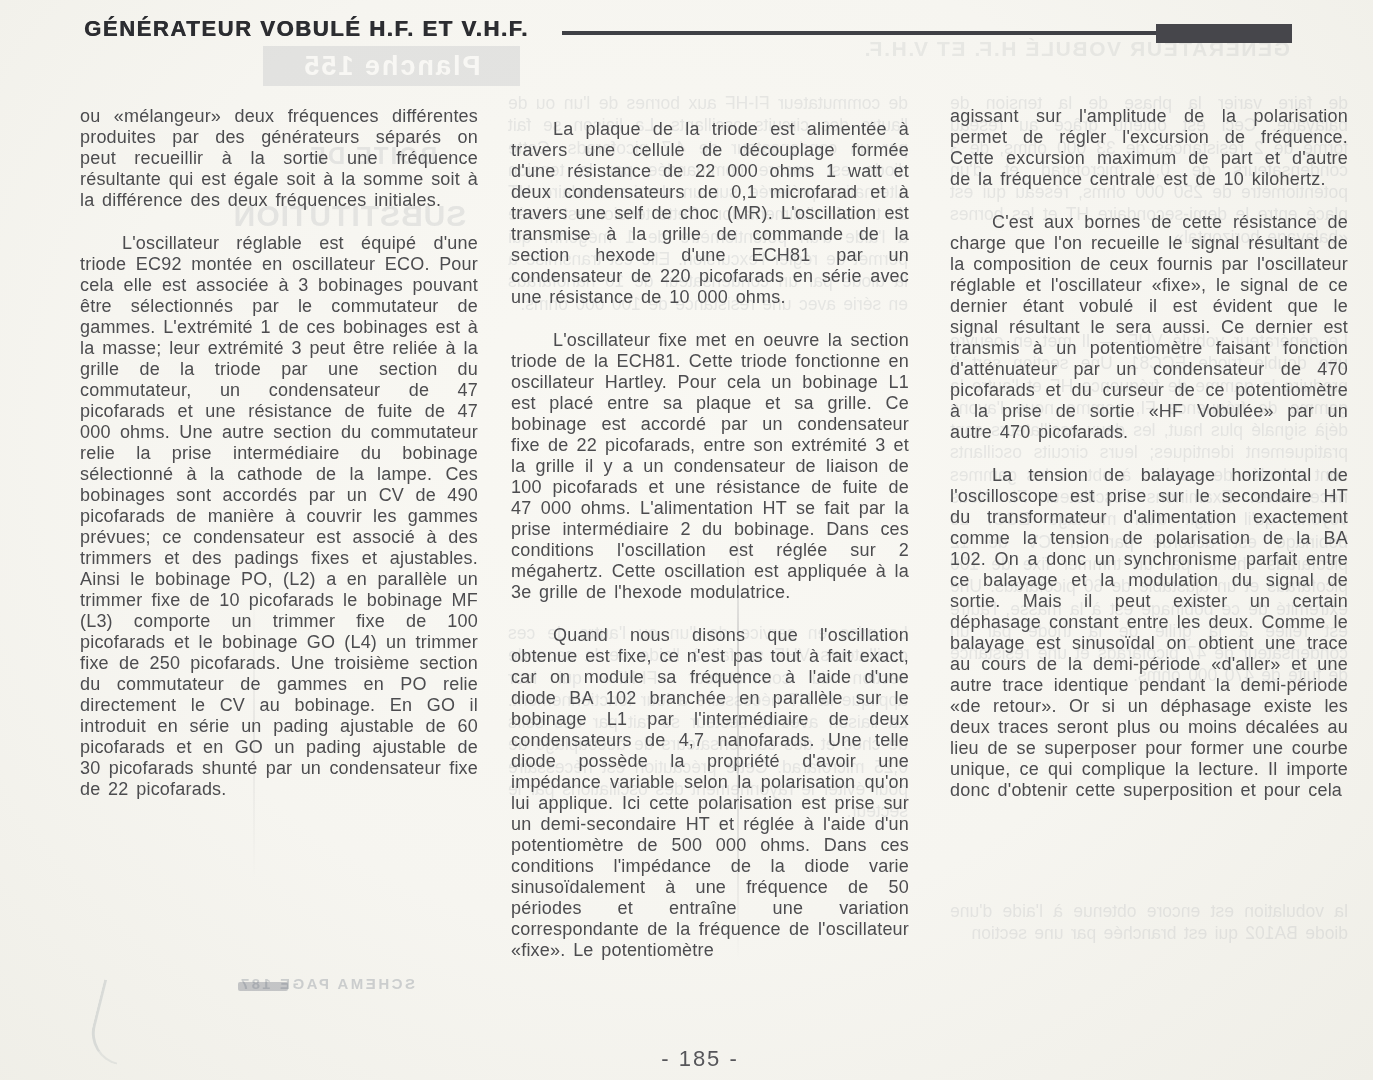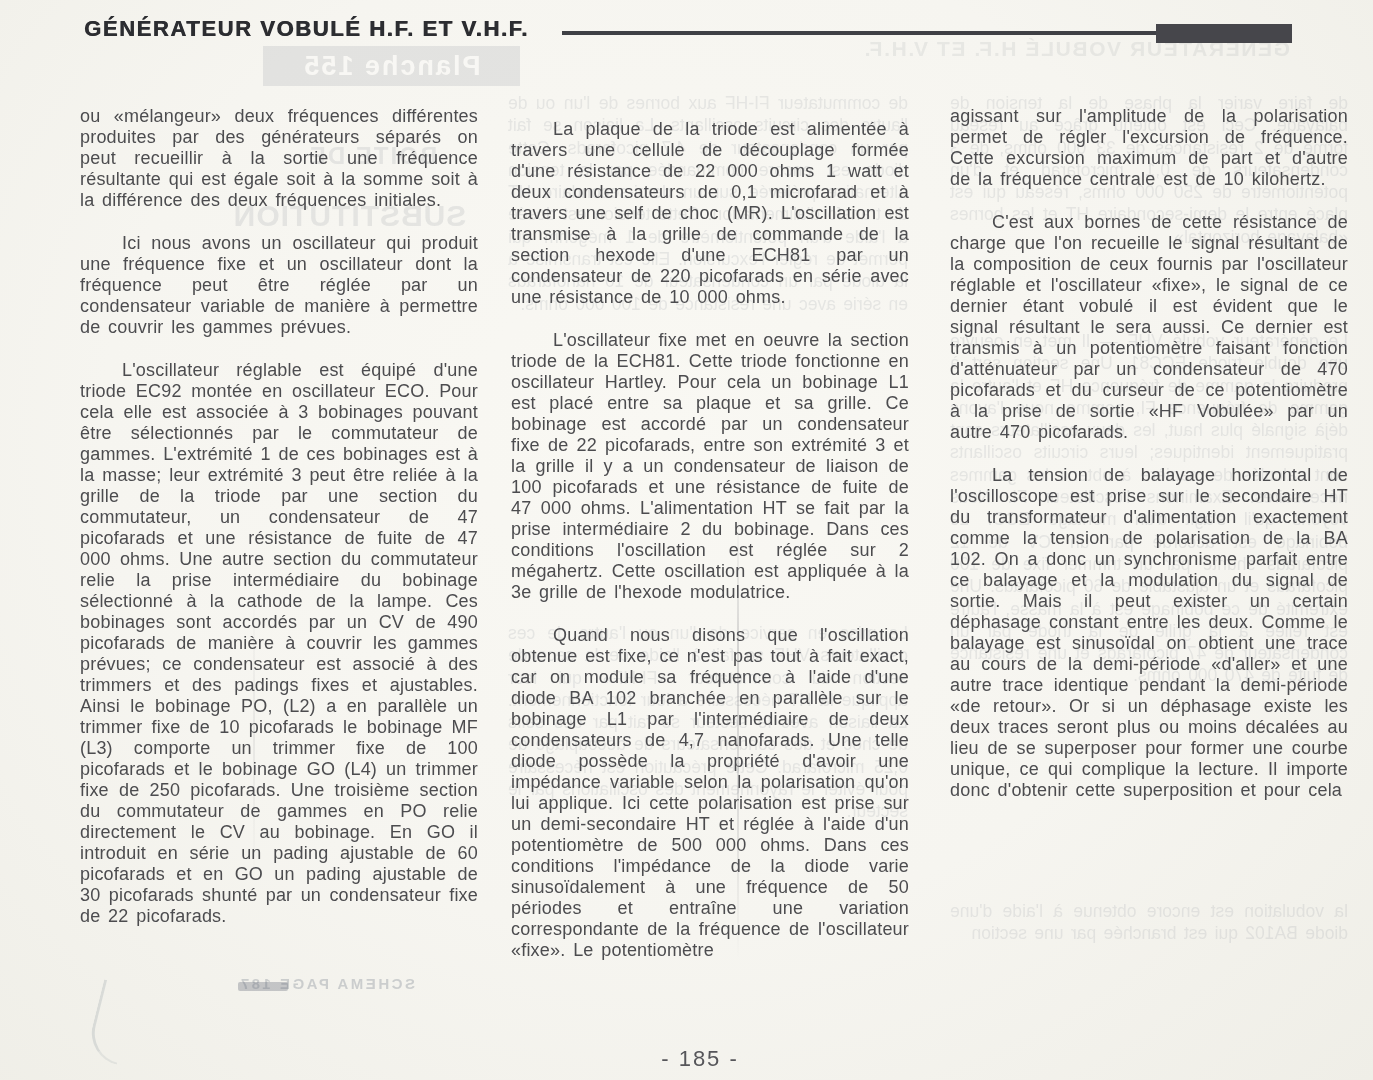--- a/index.html
+++ b/index.html
@@ -114,21 +114,20 @@
   <div class="crease-1"></div>
   <div class="crease-2"></div>
   <div class="corner-mark"></div>
 
   <h1 class="page-title">GÉNÉRATEUR VOBULÉ H.F. ET V.H.F.</h1>
   <div class="header-rule"></div>
   <div class="header-end-bar"></div>
 
   <div class="col" id="col-1">
     <p>ou «mélangeur» deux fréquences différentes produites par des générateurs séparés on peut recueillir à la sortie une fréquence résultante qui est égale soit à la somme soit à la différence des deux fréquences initiales.</p>
-    <p class="indent">Ici nous avons un oscillateur qui produit une fréquence fixe et un oscillateur dont la fréquence peut être réglée par un condensateur variable de manière à permettre de couvrir les gammes prévues.</p>
     <p class="indent">L'oscillateur réglable est équipé d'une triode EC92 montée en oscillateur ECO. Pour cela elle est associée à 3 bobinages pouvant être sélectionnés par le commutateur de gammes. L'extrémité 1 de ces bobinages est à la masse; leur extrémité 3 peut être reliée à la grille de la triode par une section du commutateur, un condensateur de 47 picofarads et une résistance de fuite de 47 000 ohms. Une autre section du commutateur relie la prise intermédiaire du bobinage sélectionné à la cathode de la lampe. Ces bobinages sont accordés par un CV de 490 picofarads de manière à couvrir les gammes prévues; ce condensateur est associé à des trimmers et des padings fixes et ajustables. Ainsi le bobinage PO, (L2) a en parallèle un trimmer fixe de 10 picofarads le bobinage MF (L3) comporte un trimmer fixe de 100 picofarads et le bobinage GO (L4) un trimmer fixe de 250 picofarads. Une troisième section du commutateur de gammes en PO relie directement le CV au bobinage. En GO il introduit en série un pading ajustable de 60 picofarads et en GO un pading ajustable de 30 picofarads shunté par un condensateur fixe de 22 picofarads.</p>
   </div>
 
   <div class="col" id="col-2">
     <p class="indent">La plaque de la triode est alimentée à travers une cellule de découplage formée d'une résistance de 22 000 ohms 1 watt et deux condensateurs de 0,1 microfarad et à travers une self de choc (MR). L'oscillation est transmise à la grille de commande de la section hexode d'une ECH81 par un condensateur de 220 picofarads en série avec une résistance de 10 000 ohms.</p>
     <p class="indent">L'oscillateur fixe met en oeuvre la section triode de la ECH81. Cette triode fonctionne en oscillateur Hartley. Pour cela un bobinage L1 est placé entre sa plaque et sa grille. Ce bobinage est accordé par un condensateur fixe de 22 picofarads, entre son extrémité 3 et la grille il y a un condensateur de liaison de 100 picofarads et une résistance de fuite de 47 000 ohms. L'alimentation HT se fait par la prise intermédiaire 2 du bobinage. Dans ces conditions l'oscillation est réglée sur 2 mégahertz. Cette oscillation est appliquée à la 3e grille de l'hexode modulatrice.</p>
     <p class="indent">Quand nous disons que l'oscillation obtenue est fixe, ce n'est pas tout à fait exact, car on module sa fréquence à l'aide d'une diode BA 102 branchée en parallèle sur le bobinage L1 par l'intermédiaire de deux condensateurs de 4,7 nanofarads. Une telle diode possède la propriété d'avoir une impédance variable selon la polarisation qu'on lui applique. Ici cette polarisation est prise sur un demi-secondaire HT et réglée à l'aide d'un potentiomètre de 500 000 ohms. Dans ces conditions l'impédance de la diode varie sinusoïdalement à une fréquence de 50 périodes et entraîne une variation correspondante de la fréquence de l'oscillateur «fixe». Le potentiomètre</p>
   </div>
 
   <div class="col" id="col-3">

